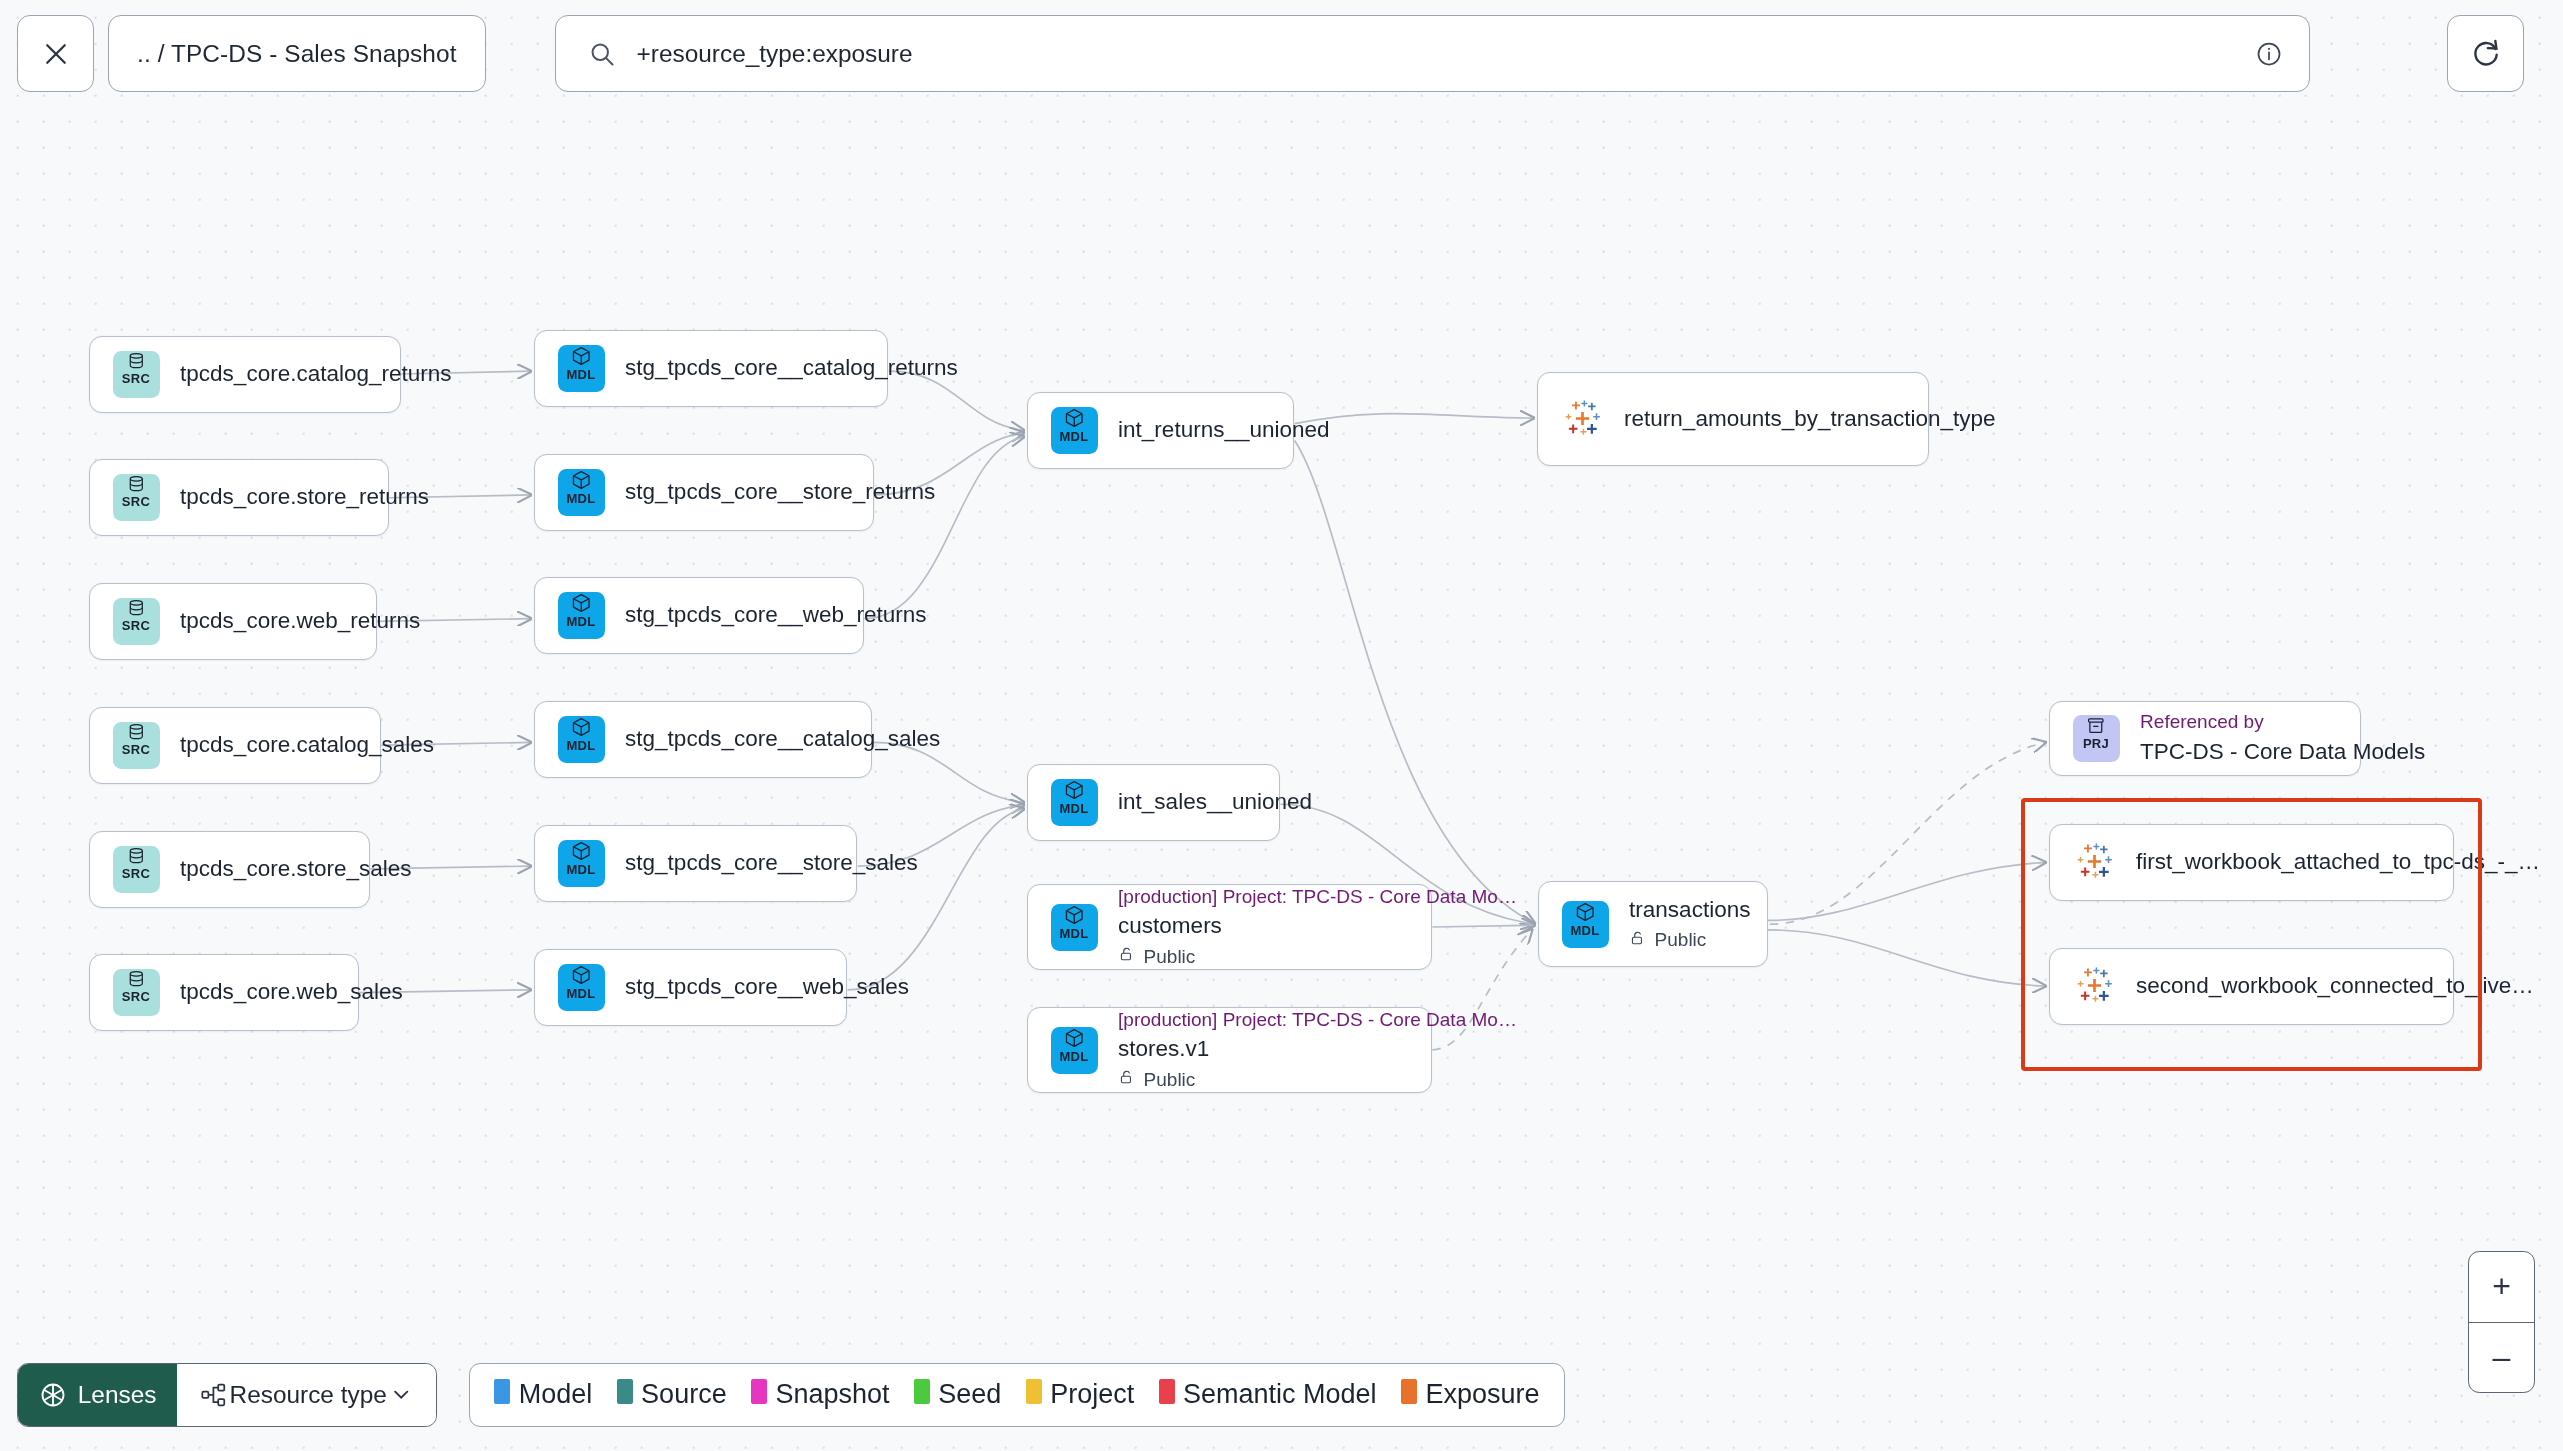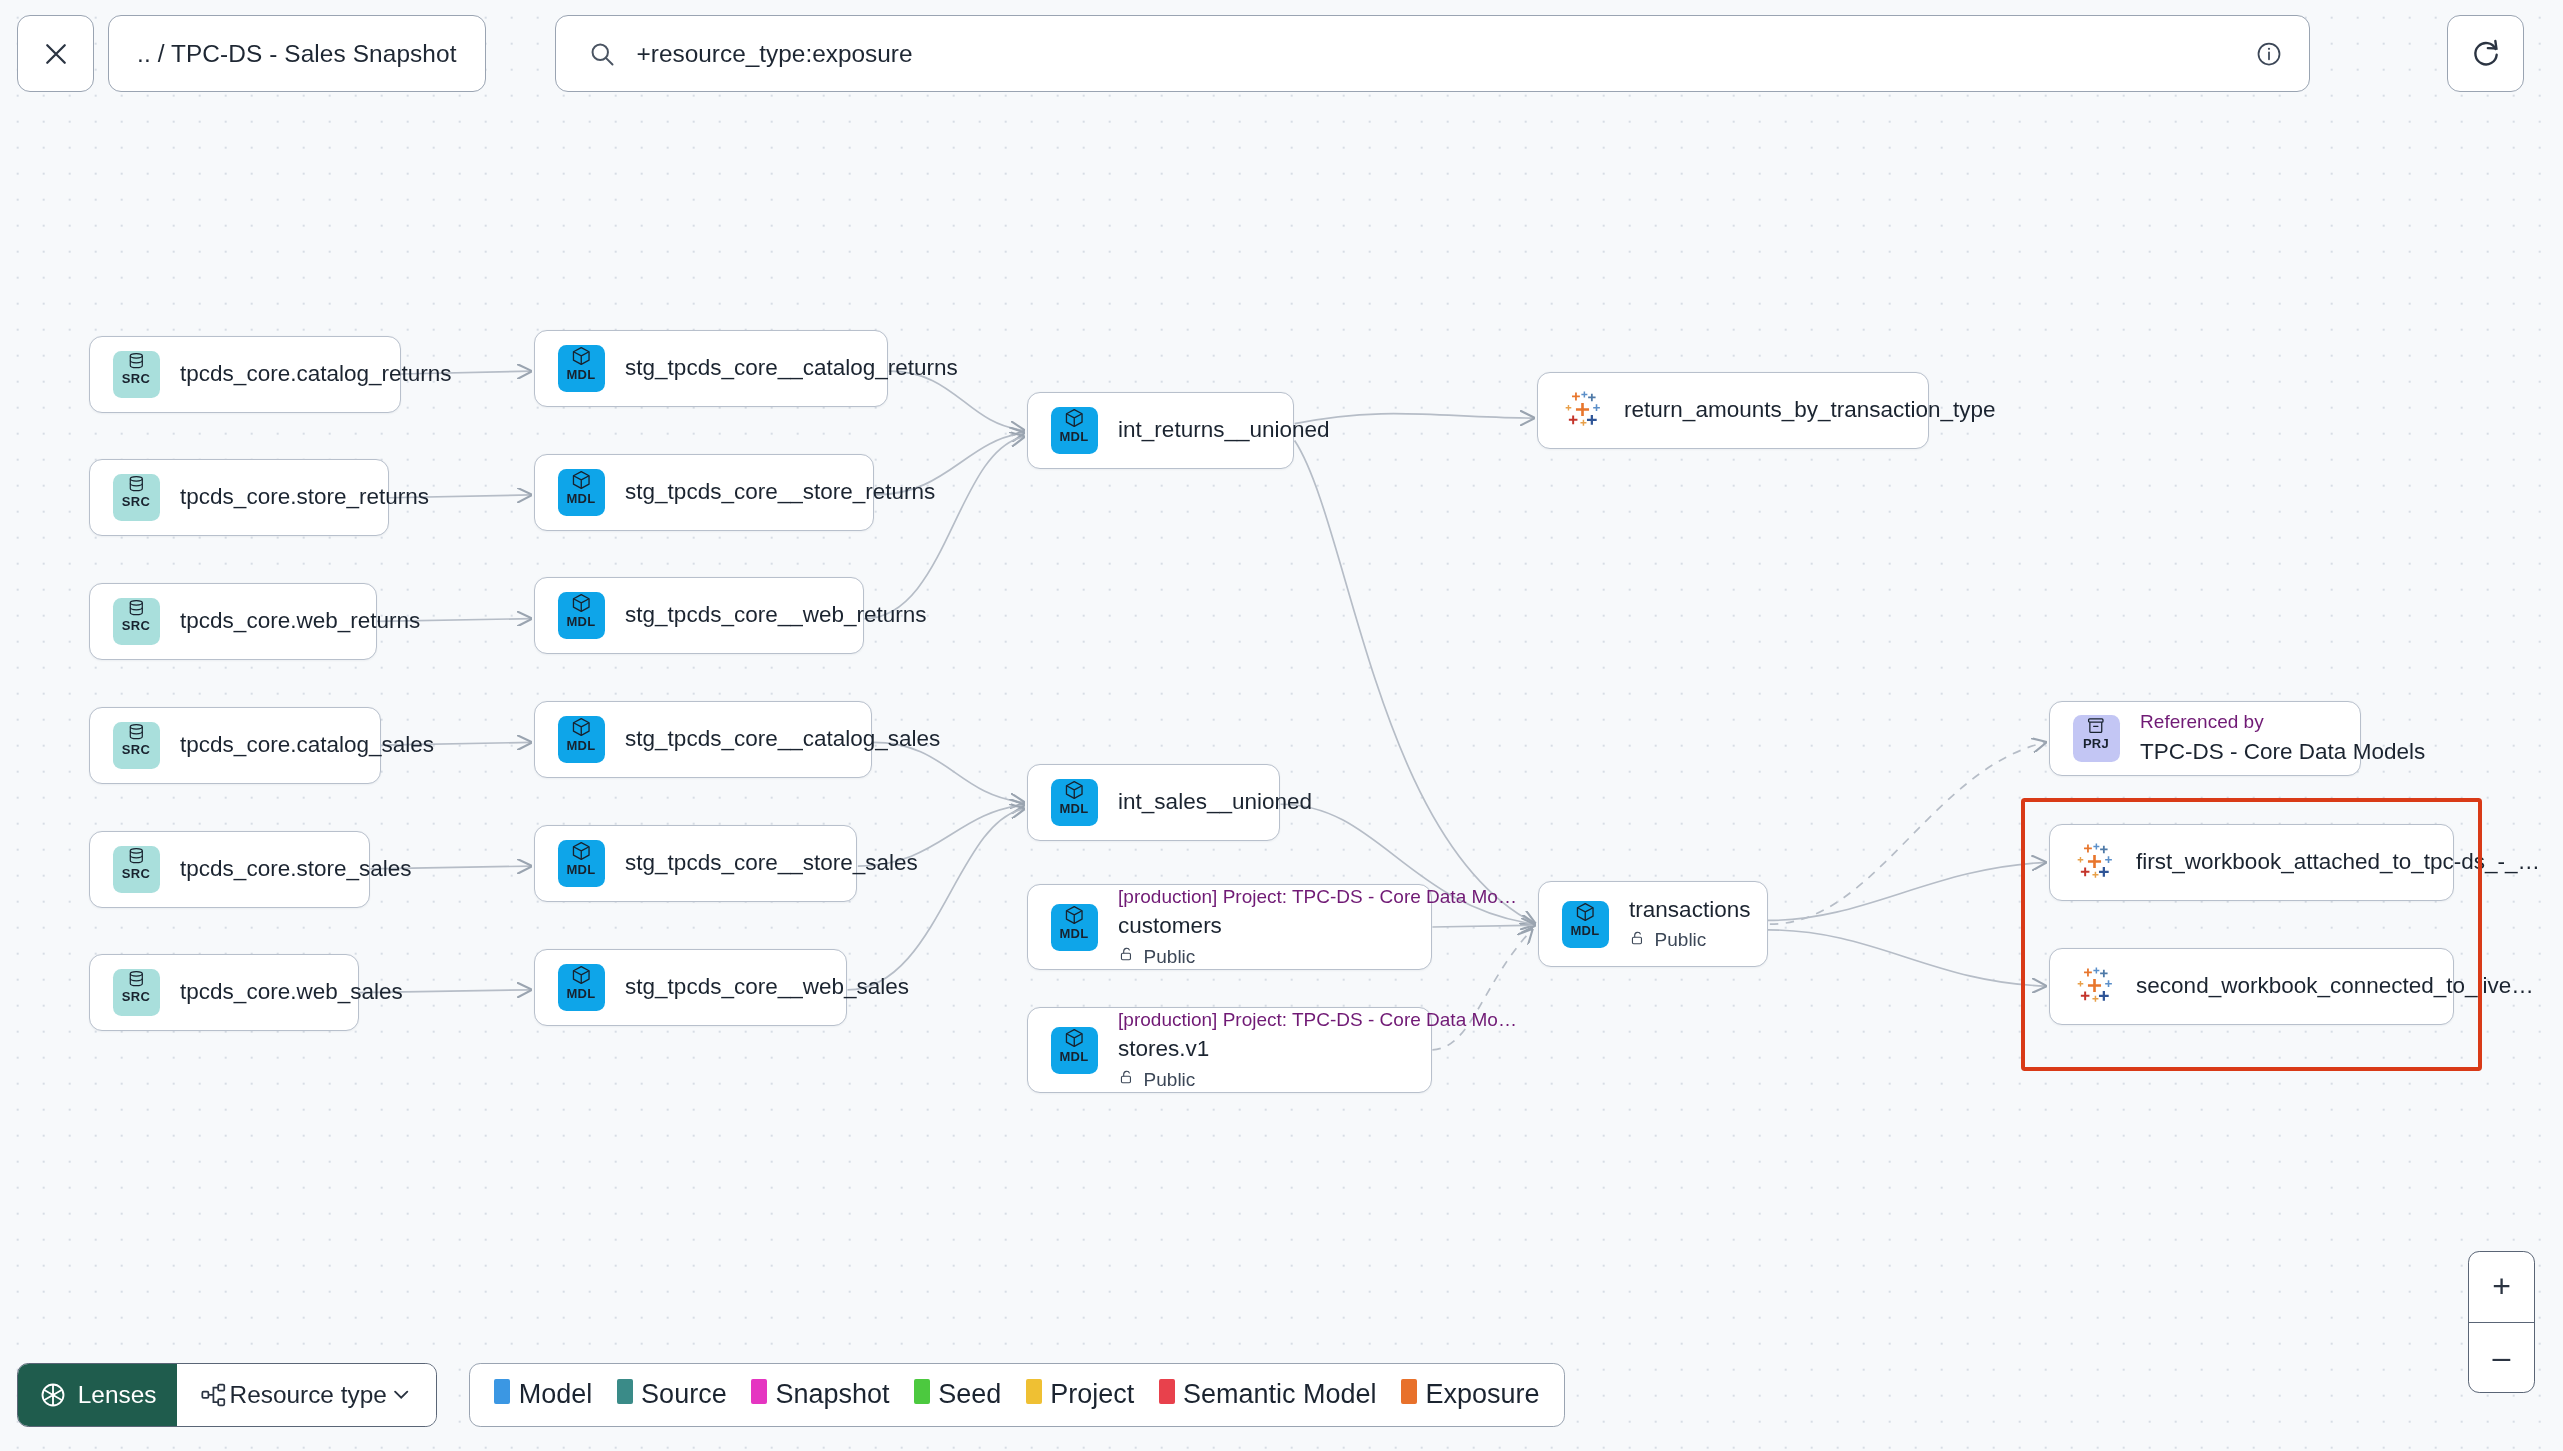--- a/index.html
+++ b/index.html
@@ -358,21 +358,21 @@
           <svg width="22.5" height="22.5" viewBox="0 0 24 24" fill="none" stroke="#18222e" stroke-width="1.4" stroke-linejoin="round">
     <path d="M12 2.8 L20.3 7.2 L20.3 16.2 L12 20.6 L3.7 16.2 L3.7 7.2 Z"></path>
     <path d="M3.7 7.2 L12 11.6 L20.3 7.2 M12 11.6 L12 20.6"></path>
           </svg>
           <span class="btxt">MDL</span>
         </span>
         <div class="txtwrap">
           <div class="label">int_sales__unioned</div>
         </div>
       </div>
-      <div class="node" style="left: 1537px; top: 372px; width: 392px; height: 77px;">
+      <div class="node" style="left: 1537px; top: 372px; width: 392px; height: 94px;">
         <span class="tableau-ic"><svg width="43" height="43" viewBox="0 0 46 44" fill="none">
             <path d="M11.8 7 L20.2 7 M16 2.8 L16 11.2" stroke="#e8762d" stroke-width="1.9" stroke-linecap="butt"></path>
             <path d="M21.8 5 L28.2 5 M25 1.7999999999999998 L25 8.2" stroke="#5b8fc9" stroke-width="1.6" stroke-linecap="butt"></path>
             <path d="M29 8 L37 8 M33 4 L33 12" stroke="#4e79a7" stroke-width="1.9" stroke-linecap="butt"></path>
             <path d="M5 19 L11 19 M8 16 L8 22" stroke="#e8a04a" stroke-width="1.5" stroke-linecap="butt"></path>
             <path d="M16 21 L30 21 M23 14 L23 28" stroke="#e8762d" stroke-width="2.8" stroke-linecap="butt"></path>
             <path d="M34.4 19 L41.6 19 M38 15.4 L38 22.6" stroke="#5b8fc9" stroke-width="1.7" stroke-linecap="butt"></path>
             <path d="M8.4 32 L17.6 32 M13 27.4 L13 36.6" stroke="#c4342b" stroke-width="2.1" stroke-linecap="butt"></path>
             <path d="M20.8 35 L27.2 35 M24 31.8 L24 38.2" stroke="#e8a04a" stroke-width="1.6" stroke-linecap="butt"></path>
             <path d="M27.8 32 L38.2 32 M33 26.8 L33 37.2" stroke="#2f5597" stroke-width="2.4" stroke-linecap="butt"></path>

